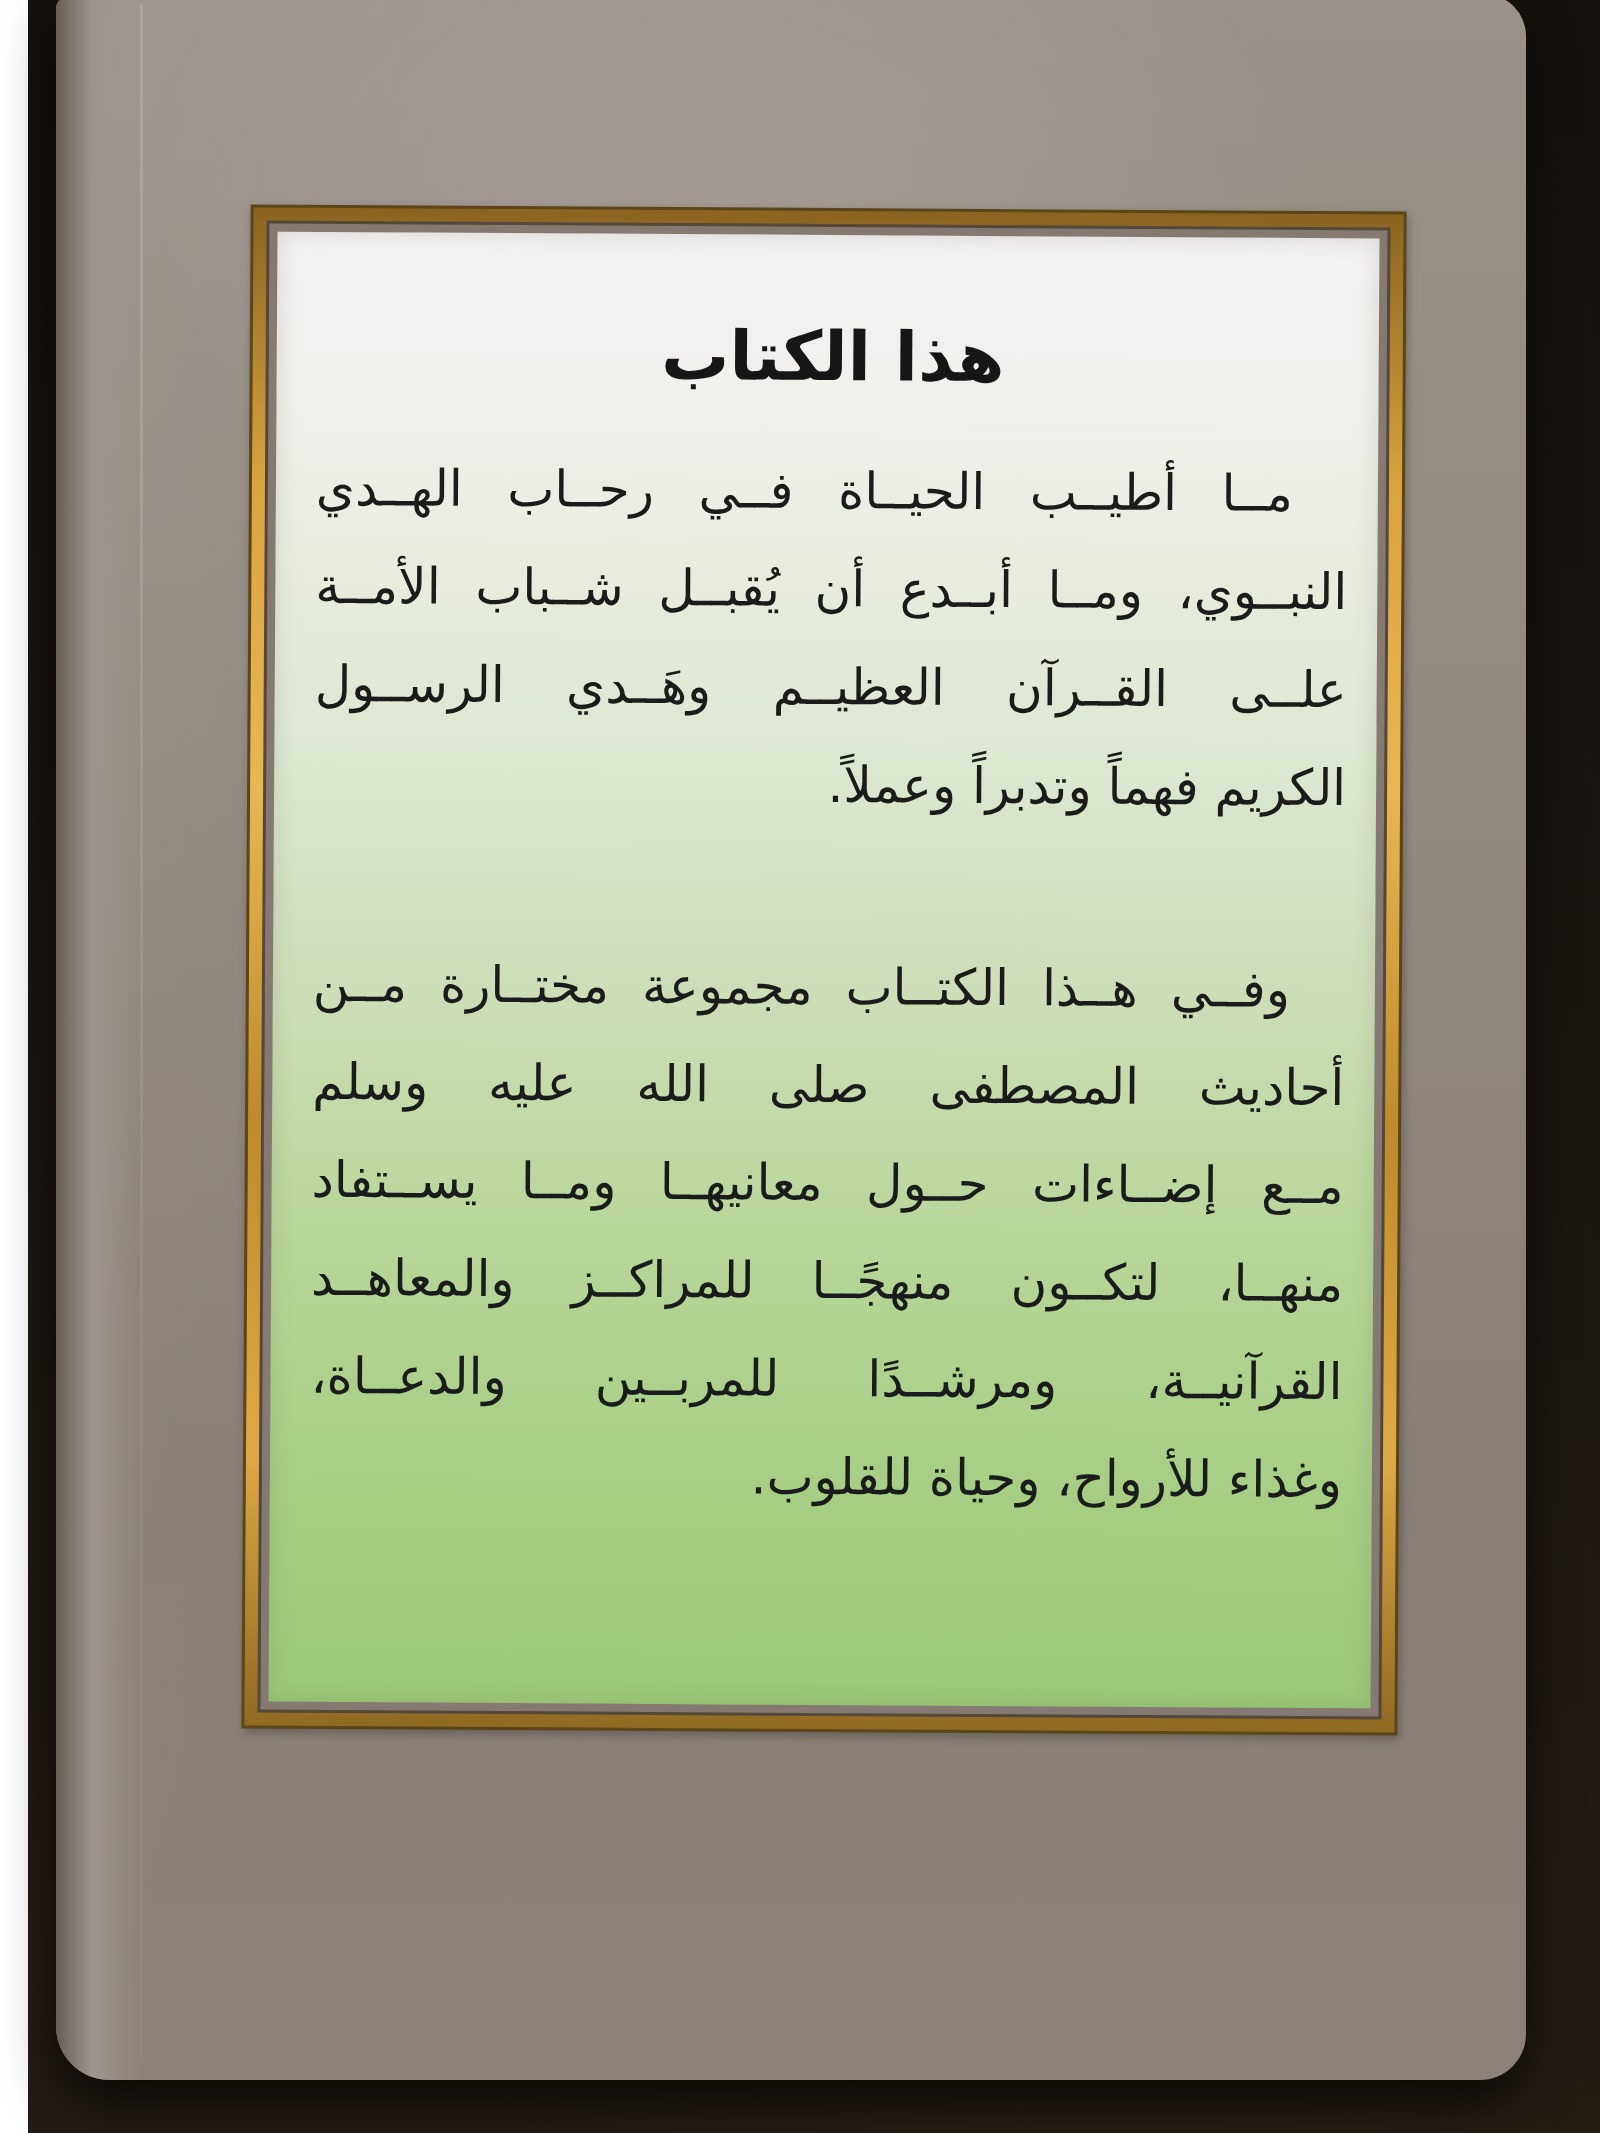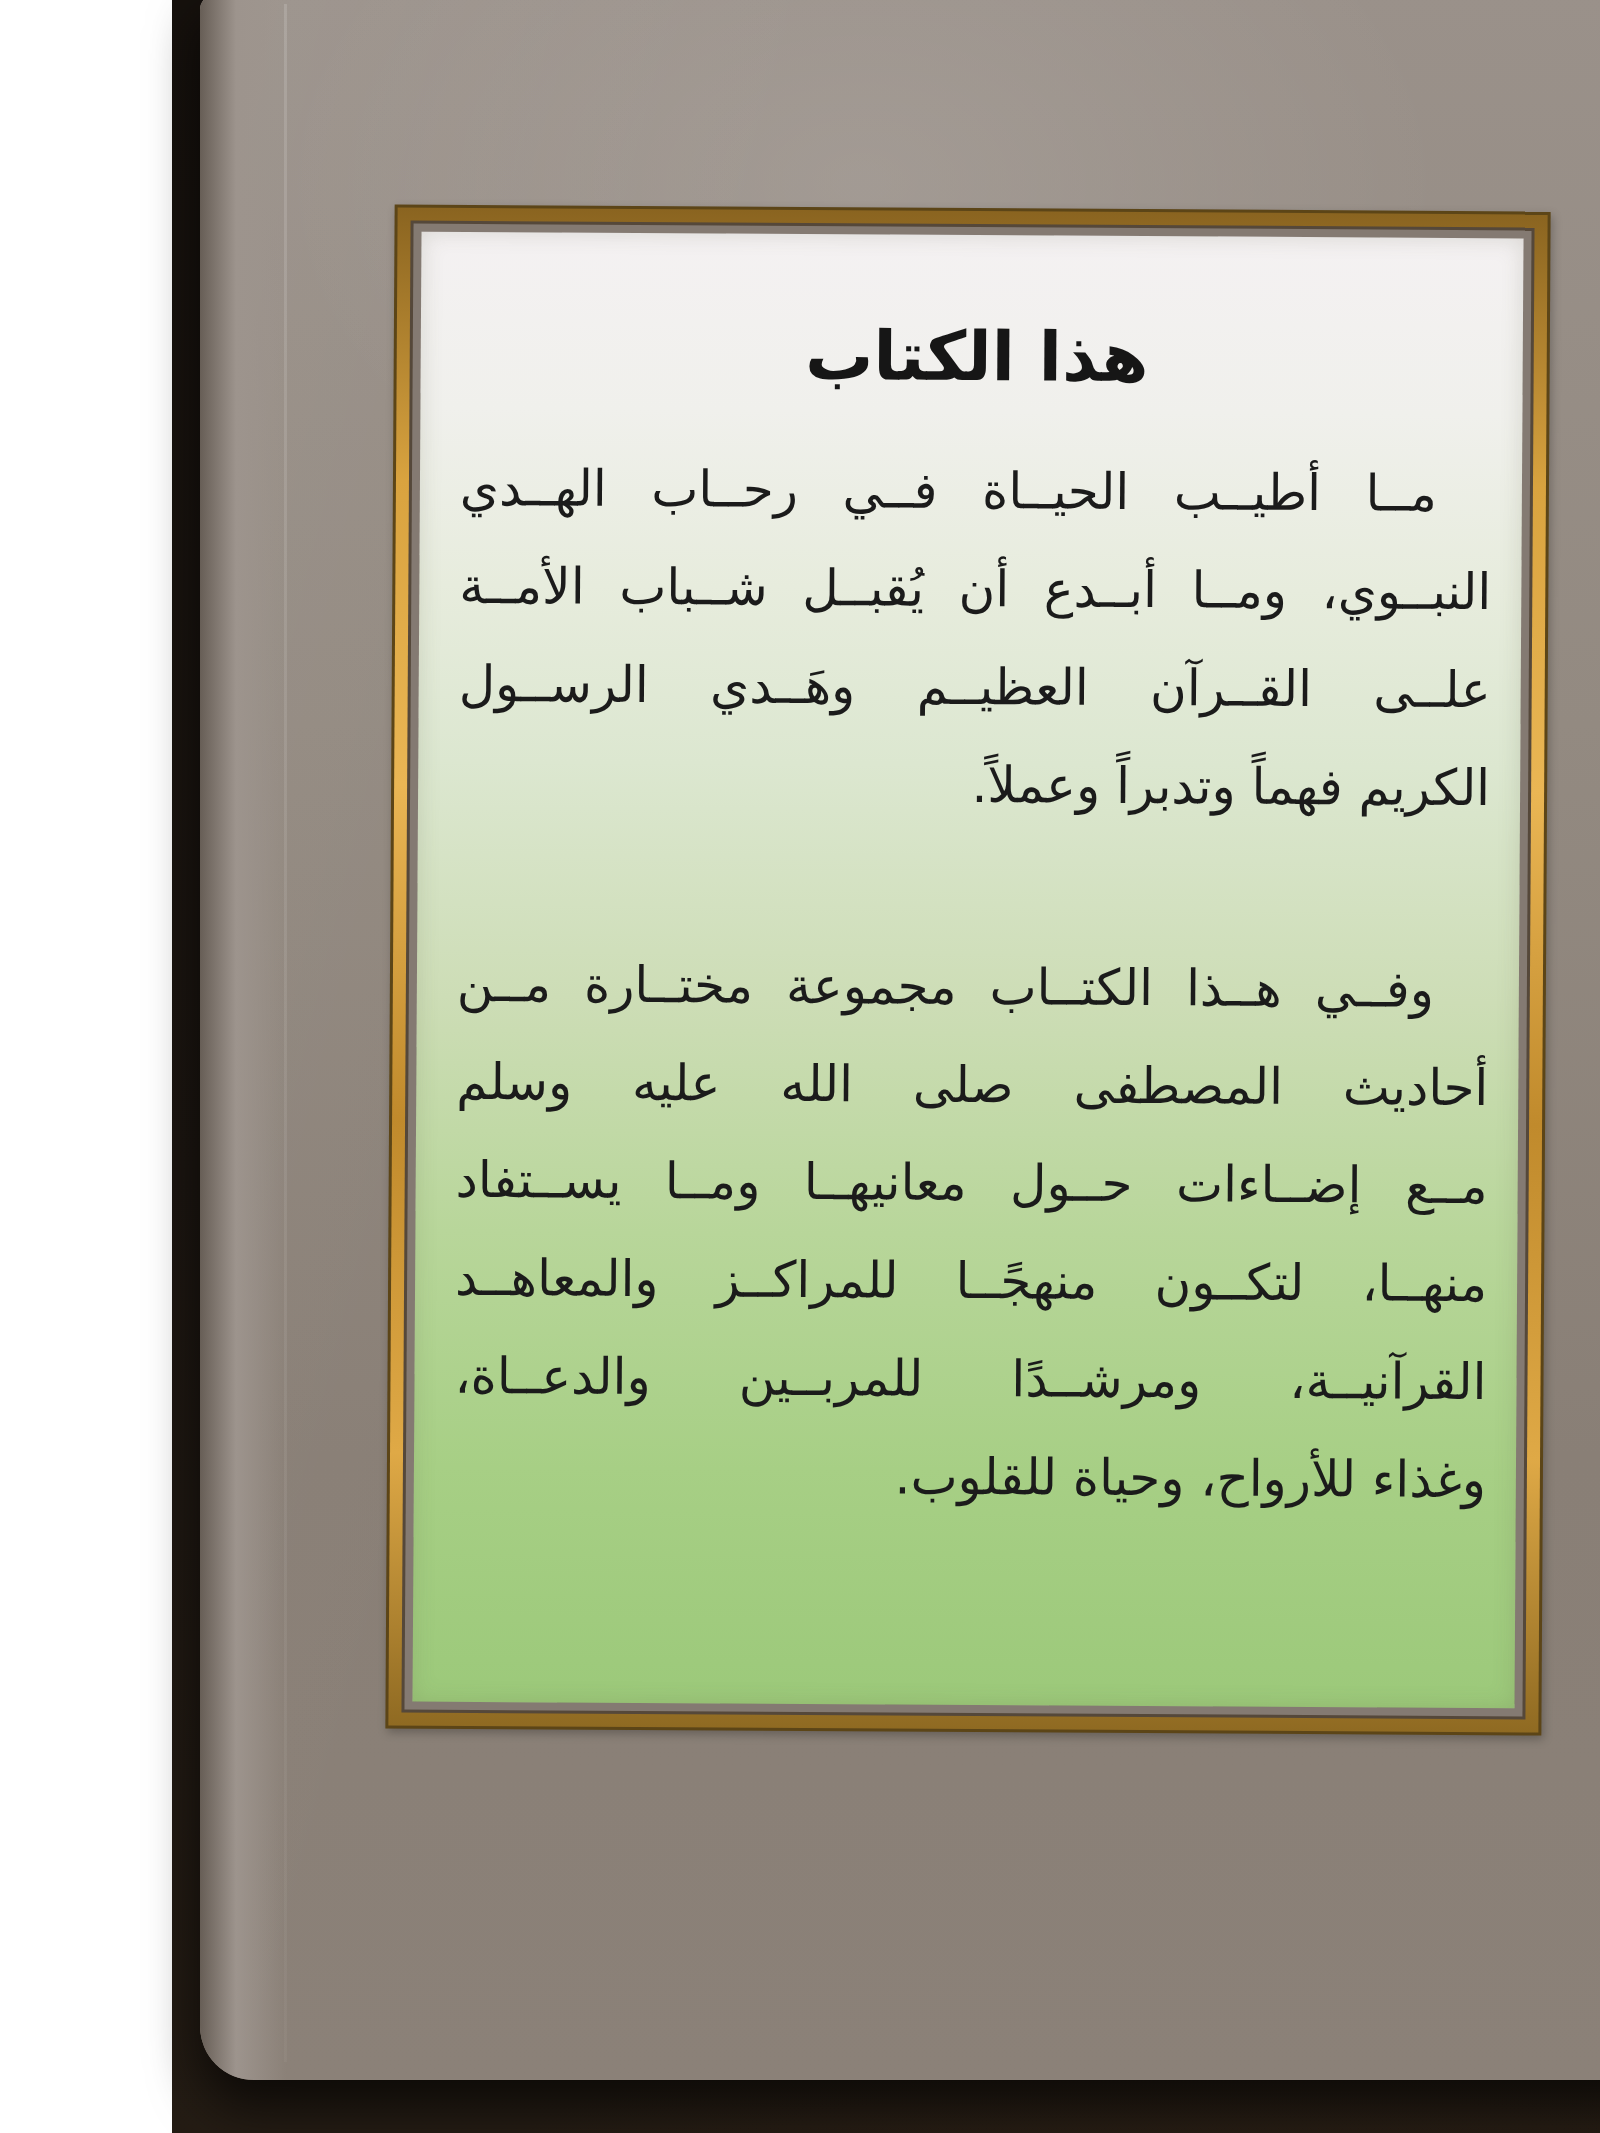--- a/index.html
+++ b/index.html
@@ -3,21 +3,21 @@
 <meta charset="utf-8">
 <style>
   html,body{margin:0;padding:0;}
   body{
     width:1600px;height:2133px;
     font-family:"DejaVu Sans",sans-serif;
     overflow:hidden;
   }
   
   .scene{
-    position:relative;width:1428px;height:2133px;
+    position:relative;width:1572px;height:2133px;
     background:
       radial-gradient(1200px 500px at 70% 110%, rgba(70,45,25,.25), transparent 70%),
       linear-gradient(180deg,#16110d 0%,#1c1611 55%,#241c14 100%);
   }
   
   .book{
     position:absolute;left:28px;top:-6px;width:1470px;height:2086px;
     border-radius:16px 42px 46px 54px;
     background:
       radial-gradient(950px 640px at 45% 9%, rgba(255,255,255,.10), transparent 62%),

